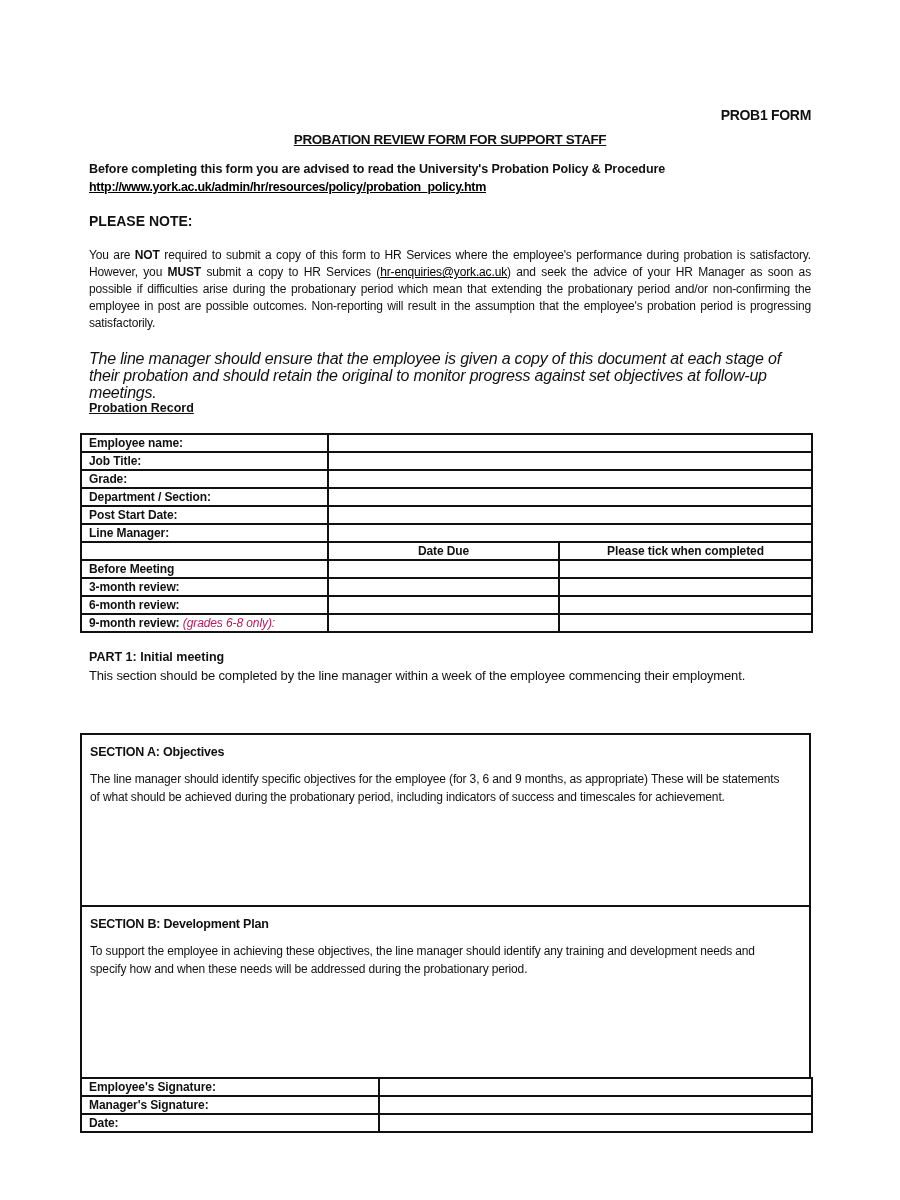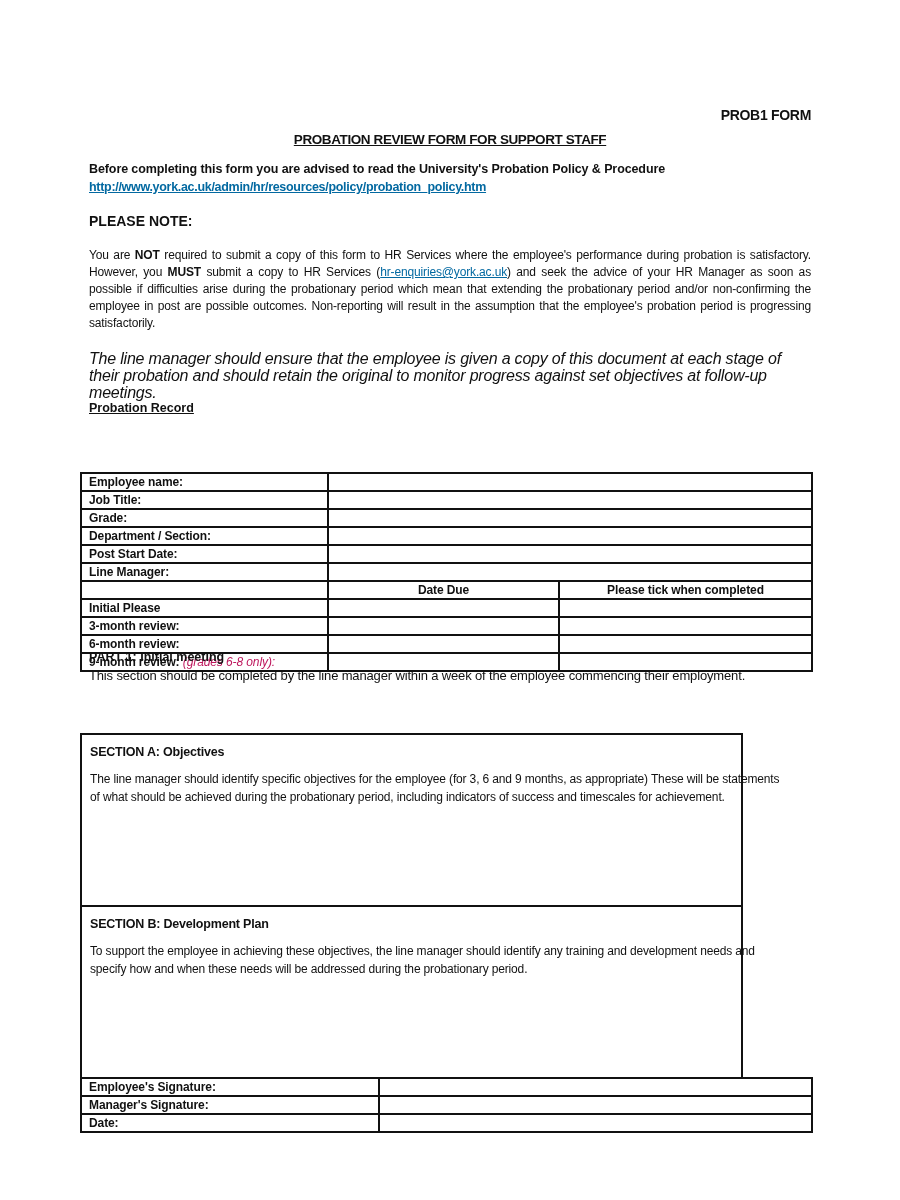--- a/index.html
+++ b/index.html
@@ -16,21 +16,21 @@
     right: 89px; top: 107px;
     font-size: 14px; font-weight: bold; letter-spacing: -0.3px;
   }
   .title {
     left: 0; width: 900px; top: 126px; text-align: center;
     font-size: 13.5px; font-weight: bold; text-decoration: underline;
     letter-spacing: -0.4px;
     margin-top: 6px;
   }
   .intro { left: 89px; top: 162px; font-size: 12.5px; font-weight: bold; letter-spacing: -0.1px; }
-  .link { color: #0369a1; text-decoration: underline; }
+  .link { color: #000000; text-decoration: underline; }
   .intro-link { left: 89px; top: 180px; font-size: 12.5px; font-weight: bold; letter-spacing: -0.3px; }
   .note-heading { left: 89px; top: 213px; font-weight: bold; font-size: 14px; }
   .para {
     left: 89px; width: 722px; top: 247px;
     font-size: 12px; line-height: 17px; text-align: justify; letter-spacing: -0.15px;
   }
   .italic-para {
     left: 89px; width: 722px; top: 350px;
     font-size: 16px; line-height: 17px; font-style: italic; letter-spacing: -0.2px;
   }
@@ -44,29 +44,29 @@
   table.grid td {
     border: 2px solid #111;
     height: 18px;
     padding: 0 7px;
     font-size: 12px;
     font-weight: bold;
     white-space: nowrap;
     vertical-align: middle;
     letter-spacing: -0.1px;
   }
-  .record-table { left: 80px; top: 433px; width: 731px; margin-top: 39px; }
+  .record-table { left: 80px; top: 433px; width: 731px; }
   .hdr { text-align: center; }
   .note-ital { font-style: italic; font-weight: normal; color: #be185d; }
   .part-heading { left: 89px; top: 650px; font-weight: bold; font-size: 12.5px; }
   .part-text {
     left: 89px; width: 690px; top: 666px; font-size: 13px; line-height: 19px; letter-spacing: -0.15px;
   }
   .sections {
-    left: 80px; top: 733px; width: 663px; height: 346px;
+    left: 80px; top: 733px; width: 731px; height: 346px;
     border: 2px solid #111;
   }
   .section-a { position: absolute; left: 0; top: 0; width: 100%; height: 172px; border-bottom: 2px solid #111; }
   .section-b { position: absolute; left: 0; top: 172px; width: 100%; height: 172px; padding-left: 12px; }
   .sec-title { position: absolute; left: 8px; top: 10px; font-weight: bold; font-size: 12.5px; letter-spacing: -0.2px; }
   .sec-text { position: absolute; left: 8px; top: 35px; width: 700px; font-size: 12px; line-height: 18px; letter-spacing: -0.15px; }
   .sig-table { left: 80px; top: 1077px; width: 731px; }
   .sig-table td { height: 18px; }
 </style>
 </head>
@@ -120,21 +120,21 @@
   <tr>
     <td>Line Manager:</td>
     <td colspan="2"></td>
   </tr>
   <tr>
     <td></td>
     <td class="hdr">Date Due</td>
     <td class="hdr">Please tick when completed</td>
   </tr>
   <tr>
-    <td><span>Initial Please</span></td>
+    <td><span>Before Meeting</span></td>
     <td></td>
     <td></td>
   </tr>
   <tr>
     <td><span>3-month review:</span></td>
     <td></td>
     <td></td>
   </tr>
   <tr>
     <td><span>6-month review:</span></td>

